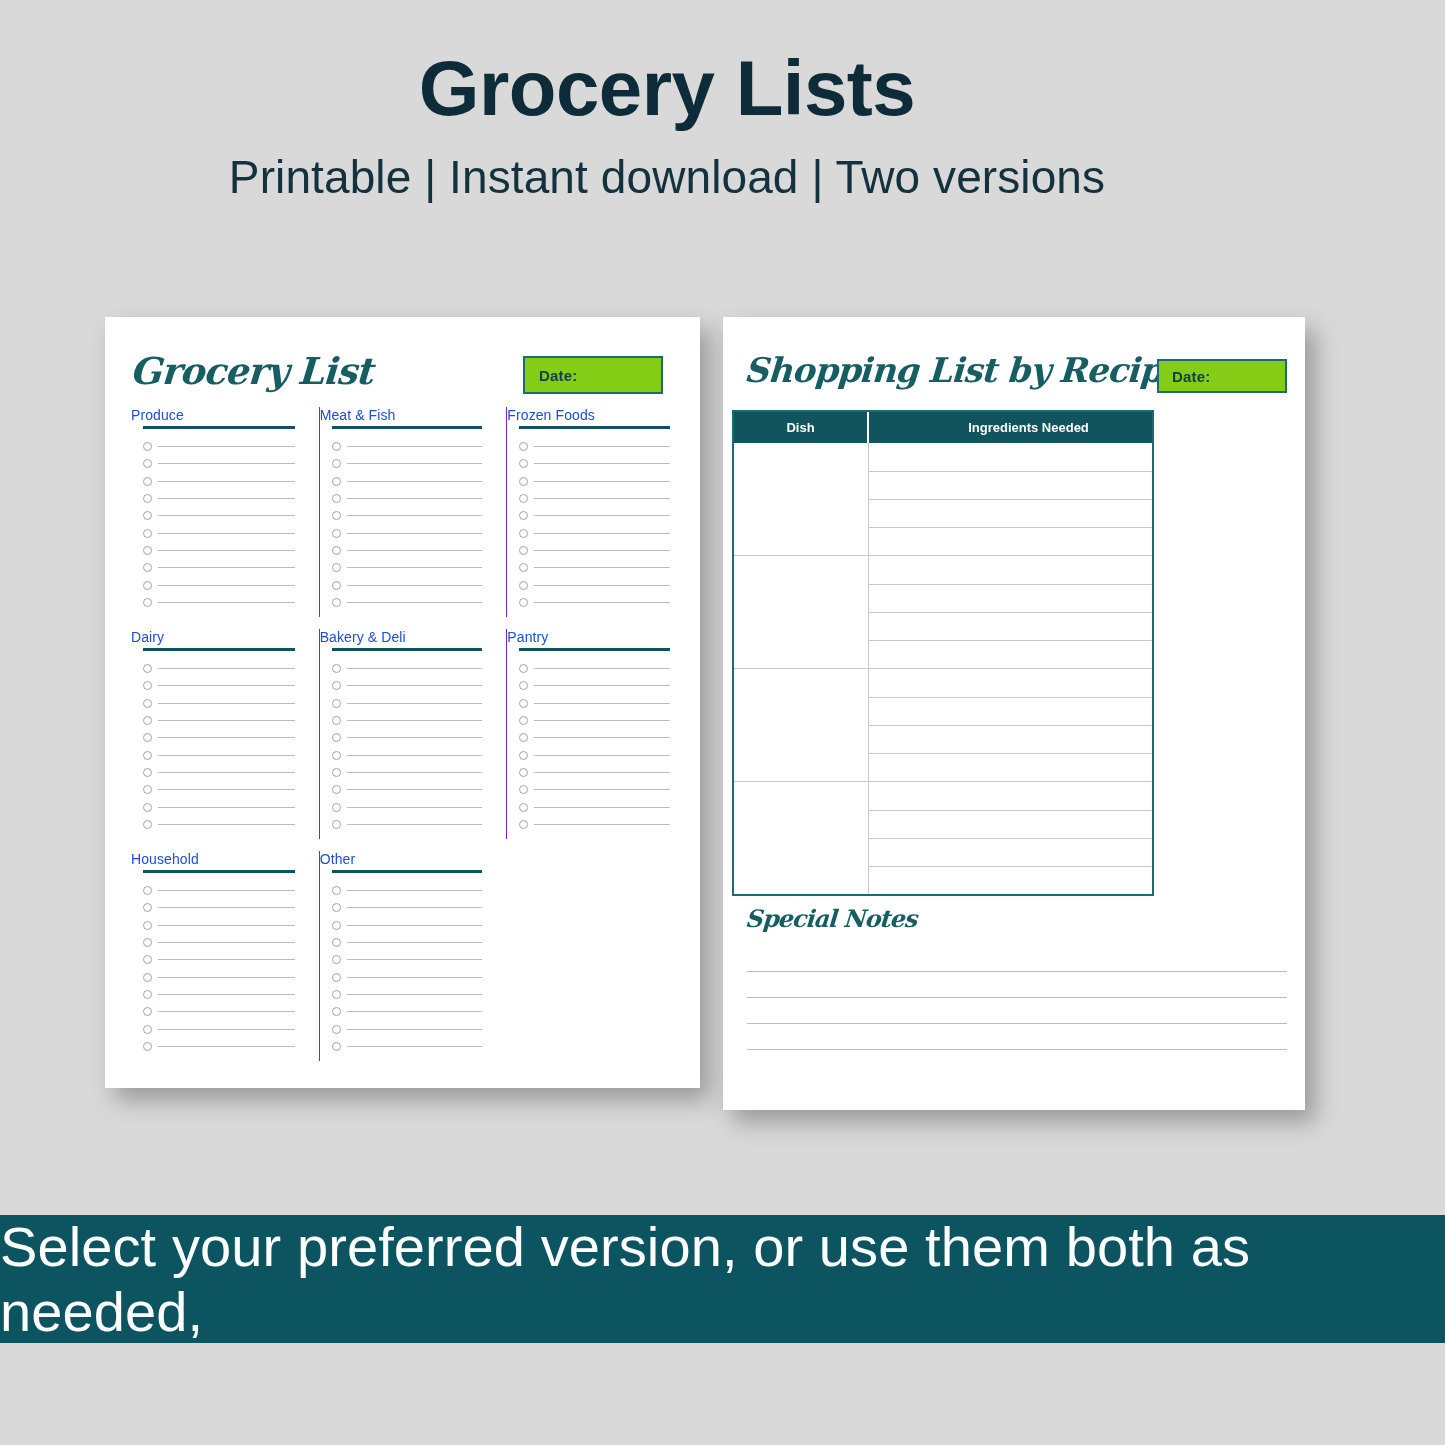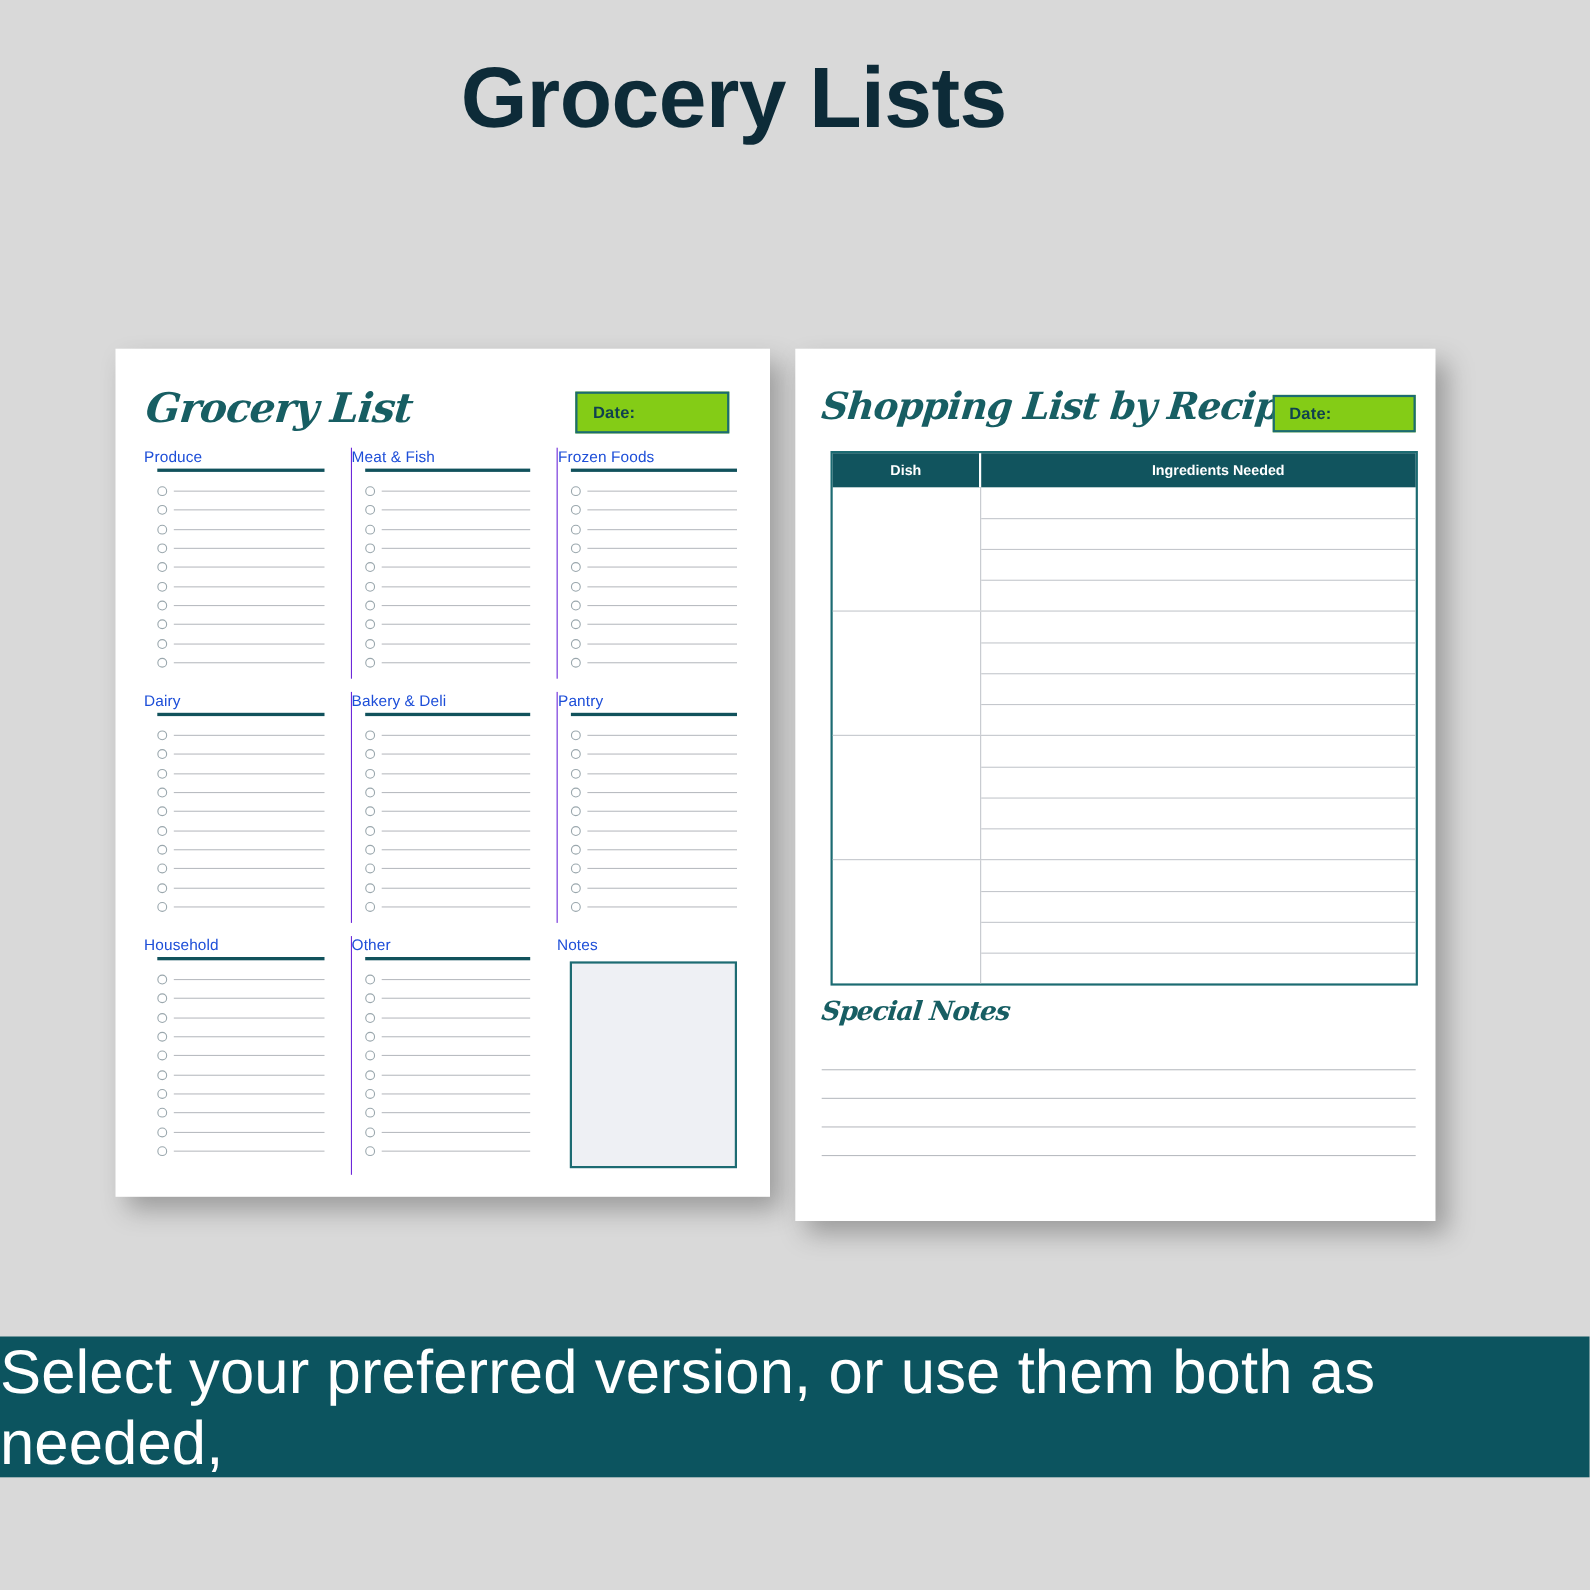--- a/index.html
+++ b/index.html
@@ -86,21 +86,21 @@
   #band1{top:90px;}
   #band2{top:312px;}
   #band3{top:534px;}
 
   
   .rp-head{position:absolute;left:24px;top:22px;right:18px;height:66px;}
   .rp-title{font-size:34px;line-height:1;position:absolute;left:0;top:14px;}
   .rp-date{right:0;top:20px;width:130px;height:34px;padding-left:13px;}
 
   .rtable{
-    position:absolute;left:32px;top:93px;width:534px;
+    position:absolute;left:9px;top:93px;width:422px;
     border:2px solid #1c6b72;box-sizing:border-box;background:#fff;
   }
   .rt-head{display:flex;background:#11545e;height:31px;}
   .rt-h-dish{
     width:135px;flex:0 0 135px;display:flex;align-items:center;justify-content:center;
     color:#fff;font-size:13px;font-weight:700;border-right:2px solid #ffffff;
     box-sizing:border-box;
   }
   .rt-h-ing{
     flex:1;display:flex;align-items:center;justify-content:center;
@@ -127,20 +127,21 @@
   }
   .banner-text{
     color:#ffffff;font-size:56px;font-weight:300;letter-spacing:0.1px;
   }
 </style>
 </head>
 <body>
 
 <div class="header">
   <div class="title">Grocery Lists</div>
+  <div class="subtitle">Printable | Instant download | Two versions</div>
 </div>
 
 <div class="page" id="page-left">
   <div class="lp-inner">
 
     <div class="lp-head">
       <span class="script lp-title">Grocery List</span>
       <div class="date-box lp-date">
         <span class="date-lbl">Date:</span>
       </div>
@@ -513,25 +514,20 @@
             </div>
             <div class="row">
               <span class="cbox"></span>
               <span class="rline"></span>
             </div>
             <div class="row">
               <span class="cbox"></span>
               <span class="rline"></span>
             </div>
           </div>
-      </div>
-      <div class="sec sec-notes nb">
-        <div class="sec-head">Notes</div>
-        <div class="sec-rule" style="visibility:hidden;height:0;margin-bottom:4px;"></div>
-        <div class="notes-box"></div>
       </div>
     </div>
 
   </div>
 </div>
 
 <div class="page" id="page-right">
 
   <div class="rp-head">
     <span class="script rp-title">Shopping List by Recipe</span>

